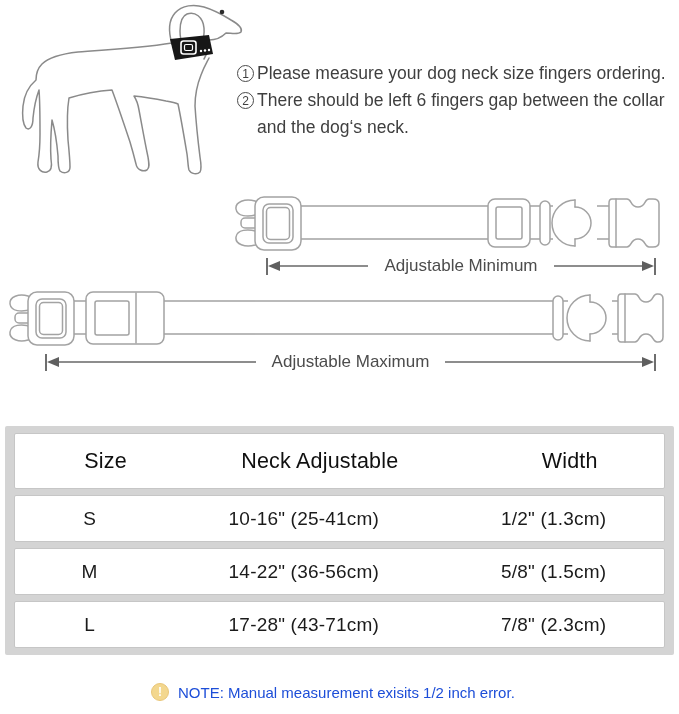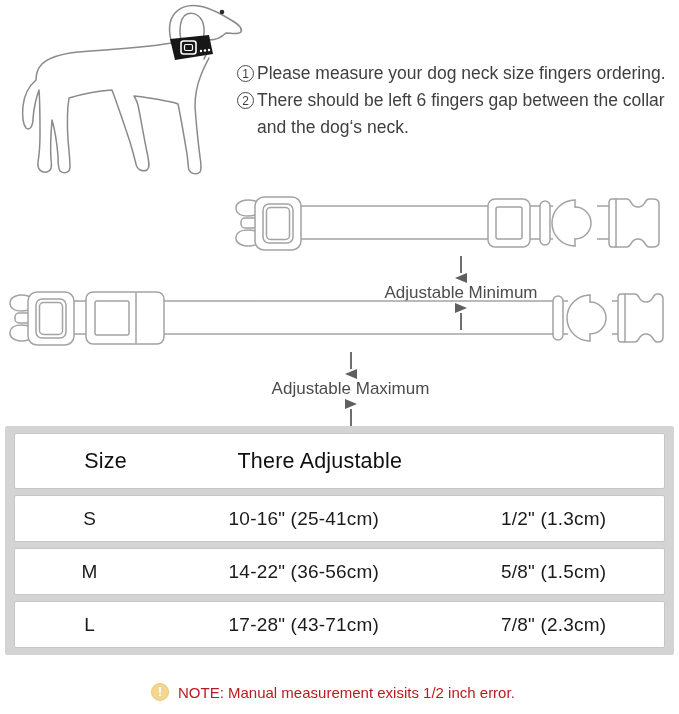--- a/index.html
+++ b/index.html
@@ -10,21 +10,21 @@
   
   .instructions{position:absolute;left:237px;top:60px;width:438px;}
   .instr-item{display:flex;font-size:17.5px;line-height:27px;color:#3f3f3f;}
   .num-circle{
     flex:0 0 auto;width:17px;height:17px;border:1.4px solid #4a4a4a;border-radius:50%;
     font-size:12px;line-height:17px;text-align:center;margin:5px 3px 0 0;color:#3f3f3f;
     box-sizing:border-box;
   }
   
   .collar-svg{position:absolute;}
-  .dim-arrow{position:absolute;display:flex;align-items:center;height:20px;flex-direction:column;}
+  .dim-arrow{position:absolute;display:flex;align-items:center;height:20px;}
   .endbar{width:2px;height:17px;background:#6e6e6e;flex:0 0 auto;}
   .ah{width:0;height:0;border-top:5px solid transparent;border-bottom:5px solid transparent;flex:0 0 auto;}
   .ah-left{border-right:12px solid #5f5f5f;}
   .ah-right{border-left:12px solid #5f5f5f;}
   .dline{flex:1;height:1.5px;background:#8d8d8d;}
   .dim-label{padding:0 16px;font-size:17px;color:#4c4c4c;white-space:nowrap;}
   
   .size-table{
     position:absolute;left:5px;top:426px;width:669px;box-sizing:border-box;
     background:#d4d4d4;padding:7px 9px;display:flex;flex-direction:column;gap:6px;
@@ -37,21 +37,21 @@
   .t-row.header{height:56px;}
   .t-cell{text-align:center;font-size:19px;color:#1b1b1b;letter-spacing:0.2px;}
   .t-row.header .t-cell{font-size:21.5px;color:#101010;padding-left:32px;}
   
   .note{position:absolute;left:151px;top:683px;display:flex;align-items:center;}
   .note-badge{
     flex:0 0 auto;width:18px;height:18px;border-radius:50%;background:#f3d78e;
     border:1px solid #e9c679;box-sizing:border-box;color:#fff;font-size:12px;font-weight:bold;
     text-align:center;line-height:16px;margin-right:9px;
   }
-  .note-text{font-size:15px;color:#b91c1c;}
+  .note-text{font-size:15px;color:#1d4ed8;}
 </style>
 </head>
 <body>
 
 <div class="canvas">
 
   <svg style="position:absolute;left:12px;top:2px;" width="250" height="180" viewBox="0 0 250 180" fill="none">
     <g stroke="#8a8a8a" stroke-width="1.5" stroke-linecap="round" stroke-linejoin="round" fill="none">
 
       <path d="M160,42 C157,32 156,19 163,11 C170,3 182,2 192,5 C202,8 211,13 219,18 C226,22 231,26 229,30 C226,33 219,31 214,31 C209,36 203,38 197,38 C197,46 195,52 192,57"></path>
@@ -161,21 +161,22 @@
     <span class="dline"></span>
     <span class="dim-label">Adjustable Maximum</span>
     <span class="dline"></span>
     <span class="ah ah-right"></span>
     <span class="endbar"></span>
   </div>
 
   <div class="size-table">
     <div class="t-row header">
       <div class="t-cell">Size</div>
-      <div class="t-cell">There Adjustable</div>
+      <div class="t-cell">Neck Adjustable</div>
+      <div class="t-cell">Width</div>
     </div>
     <div class="t-row">
       <div class="t-cell">S</div>
       <div class="t-cell">10-16" (25-41cm)</div>
       <div class="t-cell">1/2" (1.3cm)</div>
     </div>
     <div class="t-row">
       <div class="t-cell">M</div>
       <div class="t-cell">14-22" (36-56cm)</div>
       <div class="t-cell">5/8" (1.5cm)</div>

